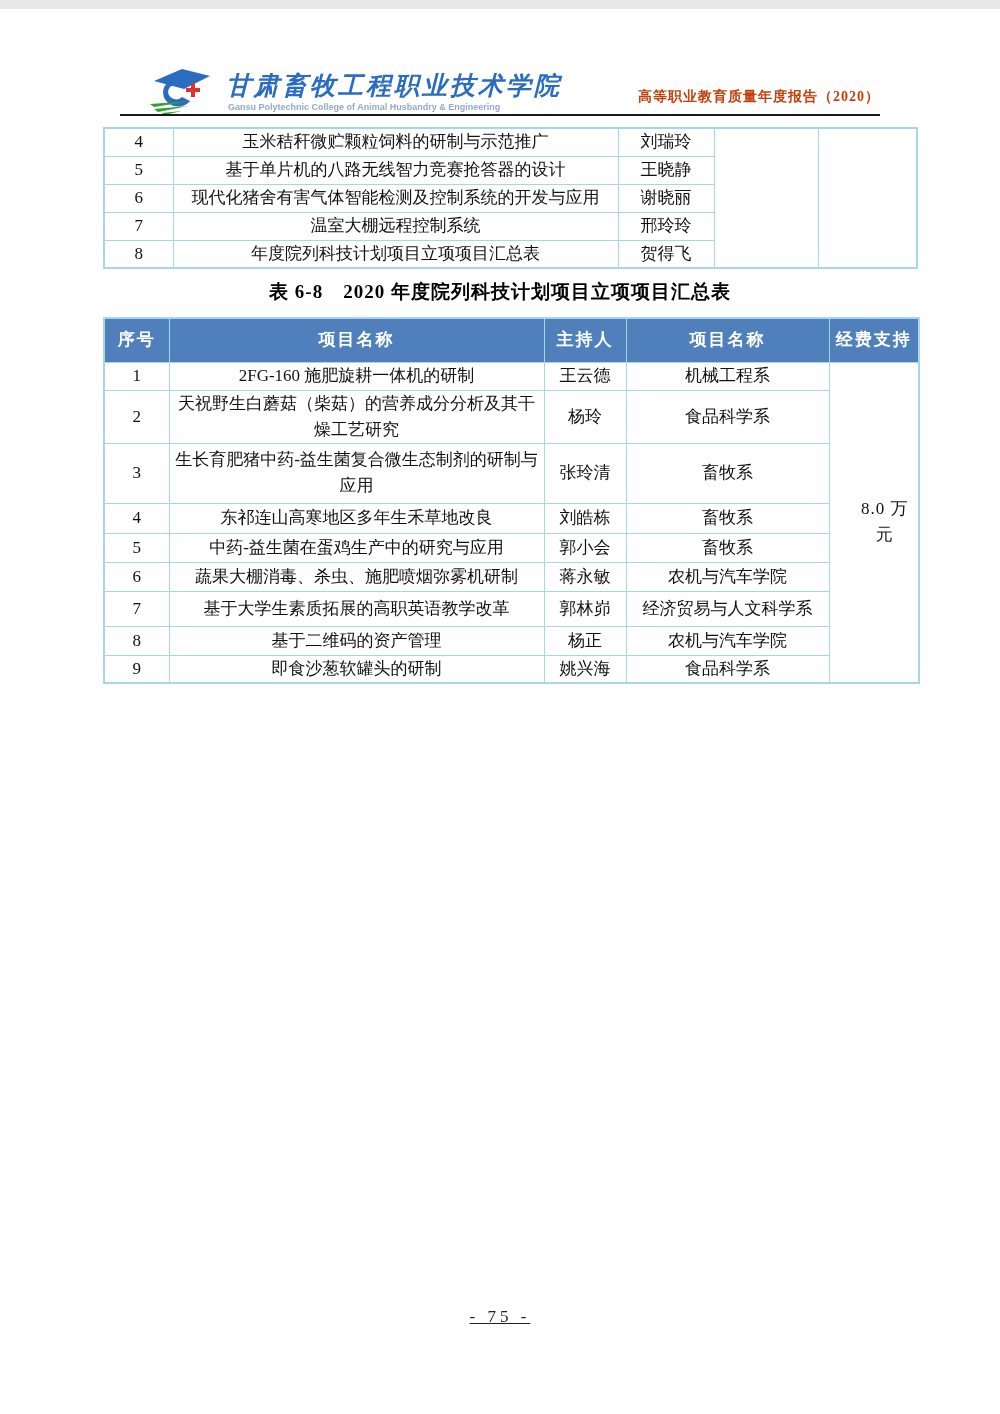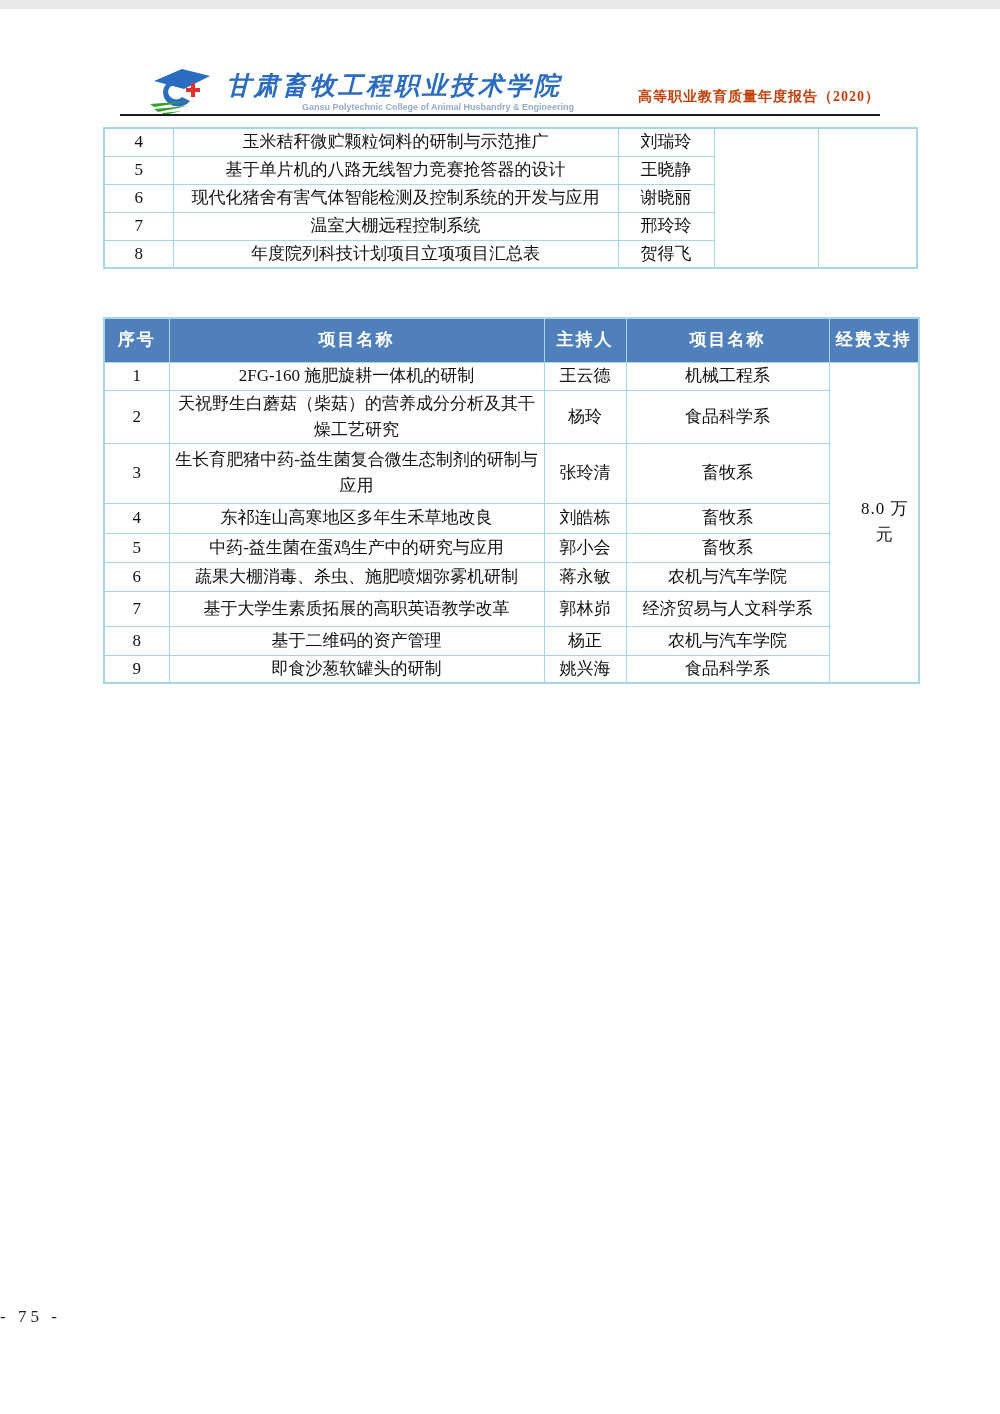--- a/index.html
+++ b/index.html
@@ -20,21 +20,20 @@
   .hdr-logo{position:absolute;left:148px;top:56px;width:72px;height:50px;}
   .hdr-cn{
     position:absolute;left:226px;top:60px;width:420px;
     color:var(--logo-blue);font-size:25px;font-weight:bold;font-style:italic;
     letter-spacing:3px;white-space:nowrap;
   }
   .hdr-en{
     position:absolute;left:228px;top:93px;width:420px;
     color:var(--en-gray);font-size:9px;font-weight:bold;white-space:nowrap;
     font-family:"Liberation Sans","DejaVu Sans",sans-serif;
-    text-align:center;
   }
   .hdr-report{
     position:absolute;right:120px;top:79px;
     font-size:14px;font-weight:bold;color:#c2410c;white-space:nowrap;
     letter-spacing:1px;
   }
   .hdr-rule{position:absolute;left:120px;top:105px;width:760px;height:2px;background:#1a1a1a;}
   
   table{border-collapse:collapse;table-layout:fixed;}
   td,th{
@@ -54,22 +53,22 @@
   }
   .tbl-main thead th:first-child{border-left:1.6px solid var(--table-border);font-family:Liberation Serif, serif;}
   .caption{
     position:absolute;left:0;top:270px;width:1000px;text-align:center;
     font-size:19px;font-weight:bold;color:#000;letter-spacing:1px;
   }
   .num-cell{font-family:"Liberation Serif","DejaVu Serif",serif;}
   .fund-cell{font-size:17px;letter-spacing:1px;padding-left:24px;}
   
   .page-num{
-    position:absolute;left:0;top:1298px;width:1000px;
-    font-size:17px;color:#222;letter-spacing:4px;
+    position:absolute;left:0;top:1298px;width:1000px;text-align:center;
+    font-size:17px;color:#222;letter-spacing:4px;text-decoration:underline;
   }
 </style>
 </head>
 <body>
 
 <div class="page">
 
   <div>
     <svg class="hdr-logo" viewBox="0 0 72 50">
       <path d="M6 16 L34 4 L62 11 L36 24 Z" fill="var(--logo-blue)"></path>
@@ -118,20 +117,21 @@
         <td>邢玲玲</td>
       </tr>
       <tr>
         <td class="num-cell">8</td>
         <td>年度院列科技计划项目立项项目汇总表</td>
         <td>贺得飞</td>
       </tr>
     </tbody>
   </table>
 
+  <div class="caption">表 6-8　2020 年度院列科技计划项目立项项目汇总表</div>
 
   <table class="tbl-main">
     <colgroup>
         <col style="width:65px">
         <col style="width:375px">
         <col style="width:82px">
         <col style="width:203px">
         <col style="width:90px">
       </colgroup>
     <thead>

